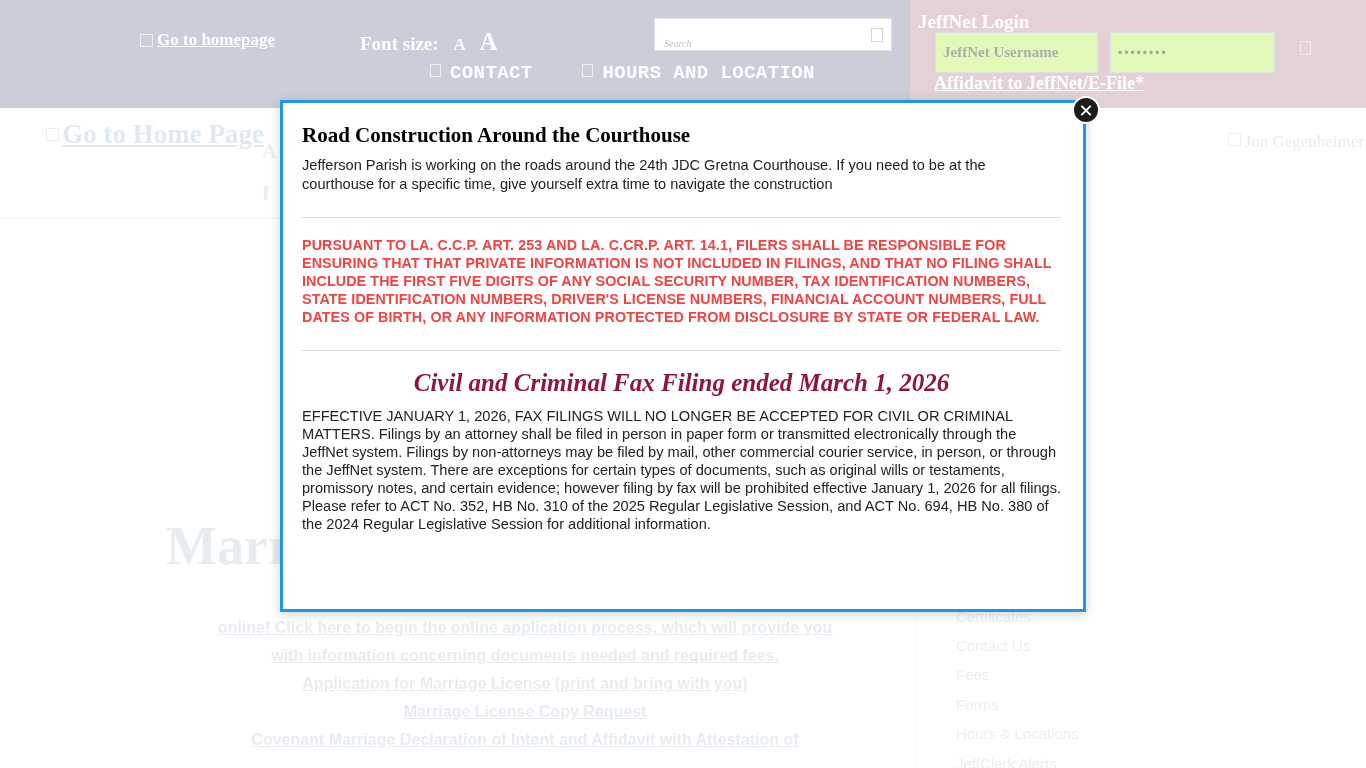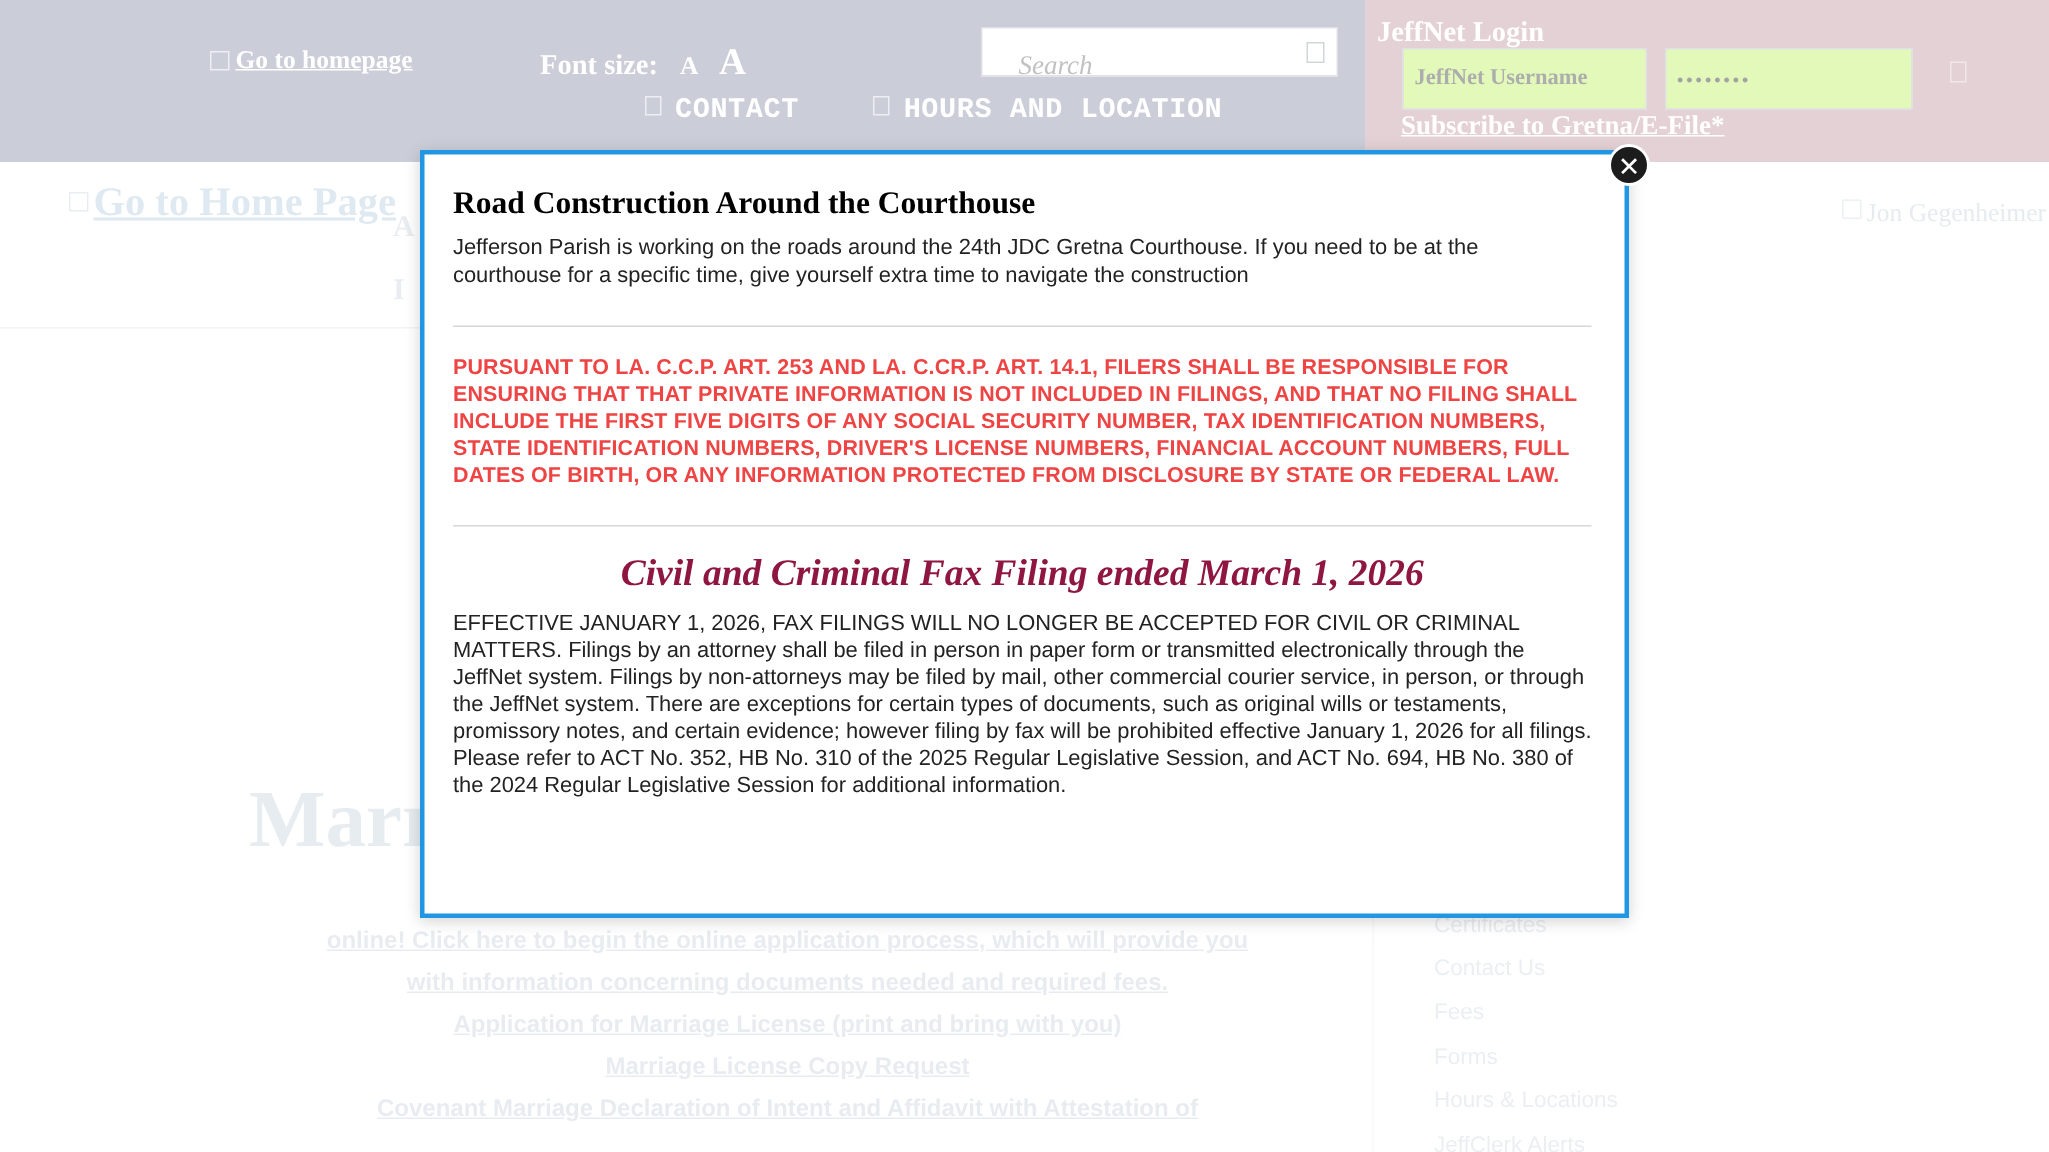--- a/index.html
+++ b/index.html
@@ -75,25 +75,25 @@
     border: 1px solid #b9bcc8;
     box-sizing: border-box;
   }
   .searchwrap input {
     position: absolute;
     left: 0; top: 0;
     width: 210px;
     height: 48px;
     border: 0;
     outline: none;
-    padding: 0 24px;
+    padding: 0 9px;
     box-sizing: border-box;
     font-family: "Liberation Serif", serif;
     font-style: italic;
-    font-size: 18px;
+    font-size: 10px;
     color: #666;
     background: transparent;
   }
   .searchwrap .sicon {
     position: absolute;
     right: 8px; top: 9px;
     width: 12px; height: 14px;
     border: 1px solid #9aa0ae;
     box-sizing: border-box;
   }
@@ -385,21 +385,21 @@
       <span class="nav-item">
         <span class="nav-ph"></span><span>HOURS AND LOCATION</span>
       </span>
     </div>
 
     <div class="loginpanel">
       <div class="title">JeffNet Login</div>
       <input class="userbox" type="text" value="JeffNet Username" style="">
       <input class="passbox" type="text" value="••••••••" style="">
       <span class="go-ph"></span>
-      <a class="subscribe" href="#">Subscribe to Gretna/E-File*</a>
+      <a class="subscribe" href="#">Affidavit to JeffNet/E-File*</a>
     </div>
   </div>
 
   <div class="headerband">
     <a class="homelogo" href="#">
       <span class="ph2"></span><span>Go to Home Page</span>
     </a>
     <div class="headermenu">
       <span>A</span>
       <br>

